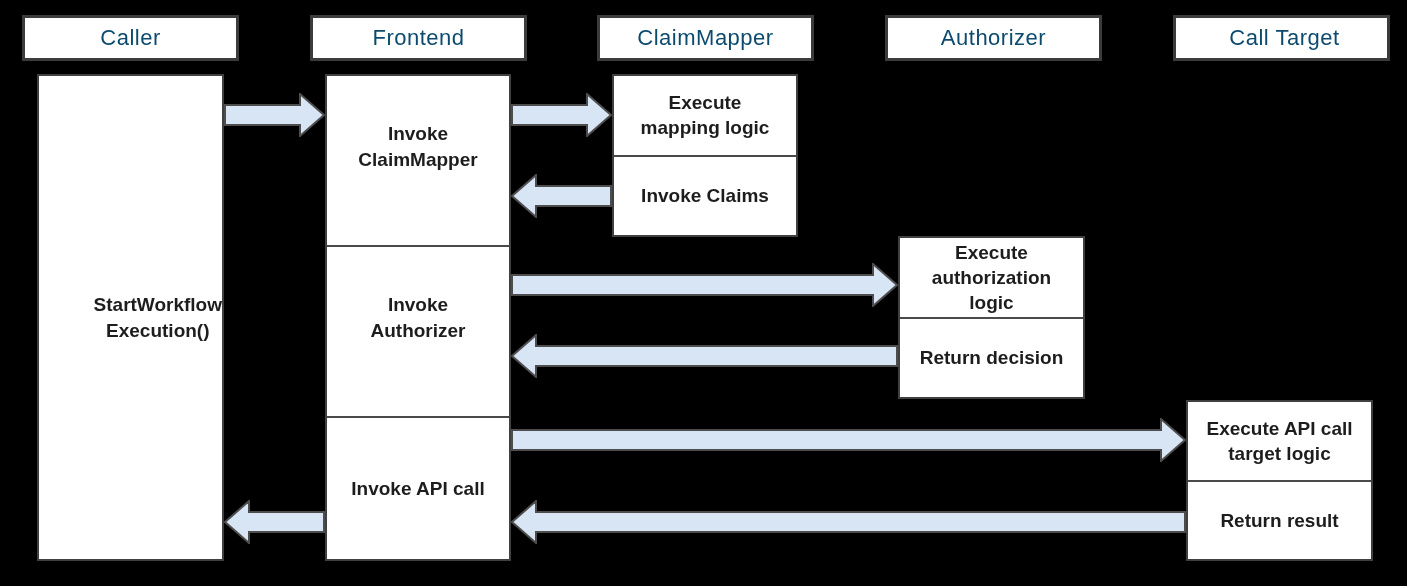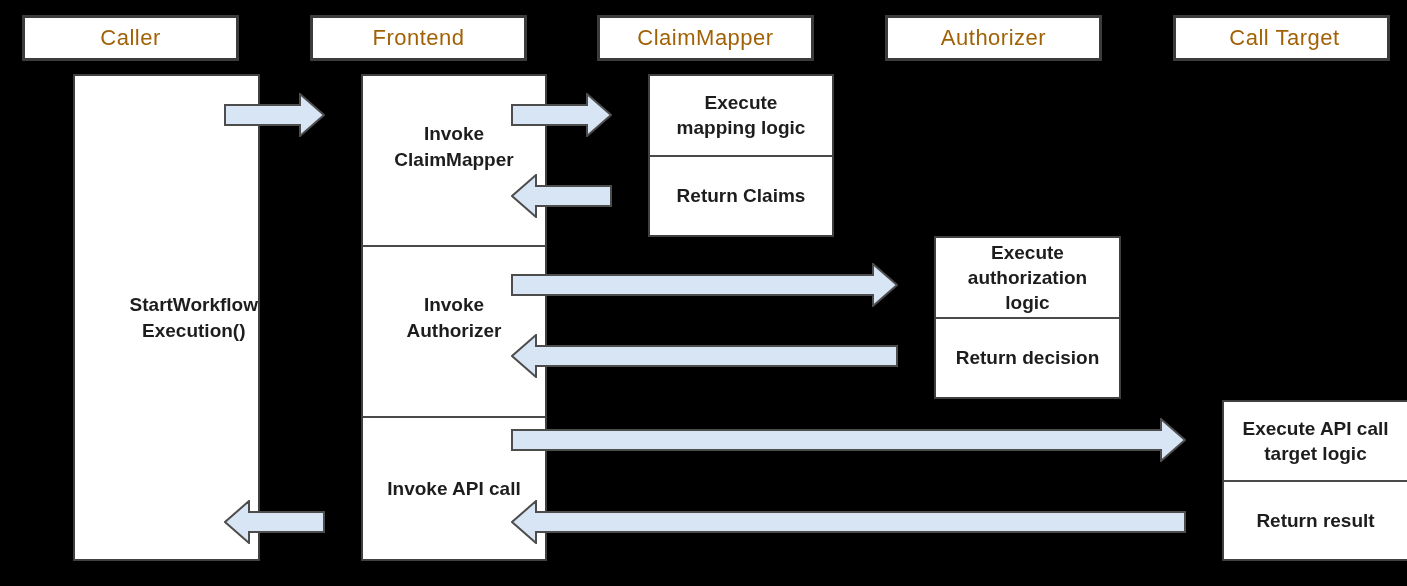--- a/index.html
+++ b/index.html
@@ -33,30 +33,29 @@
     background:var(--box-fill);
     border:3px solid var(--header-border);
     display:flex;
     align-items:center;
     justify-content:center;
   }
   .actor-header .label{
     font-size:22px;
     font-weight:400;
     letter-spacing:0.5px;
-    color:#a16207;
+    color:#0c4a6e;
     white-space:pre-line;
     text-align:center;
   }
   .task-box, .task-column{
     position:absolute;
     box-sizing:border-box;
     background:var(--box-fill);
     border:2px solid var(--box-border);
-    margin-left:36px;
   }
   .task-box{
     display:flex;
     align-items:center;
     justify-content:center;
   }
   .task-column{
     display:flex;
     flex-direction:column;
   }
@@ -129,21 +128,21 @@
       <span class="task-label">Invoke API call</span>
     </div>
   </div>
 
   <div class="task-column" style="left:612px;top:74px;width:186px;height:163px;">
     <div class="segment">
       <span class="task-label">Execute
 mapping logic</span>
     </div>
     <div class="segment">
-      <span class="task-label">Return Claims</span>
+      <span class="task-label">Invoke Claims</span>
     </div>
   </div>
 
   <div class="task-column" style="left:898px;top:236px;width:187px;height:163px;">
     <div class="segment">
       <span class="task-label">Execute
 authorization
 logic</span>
     </div>
     <div class="segment">

